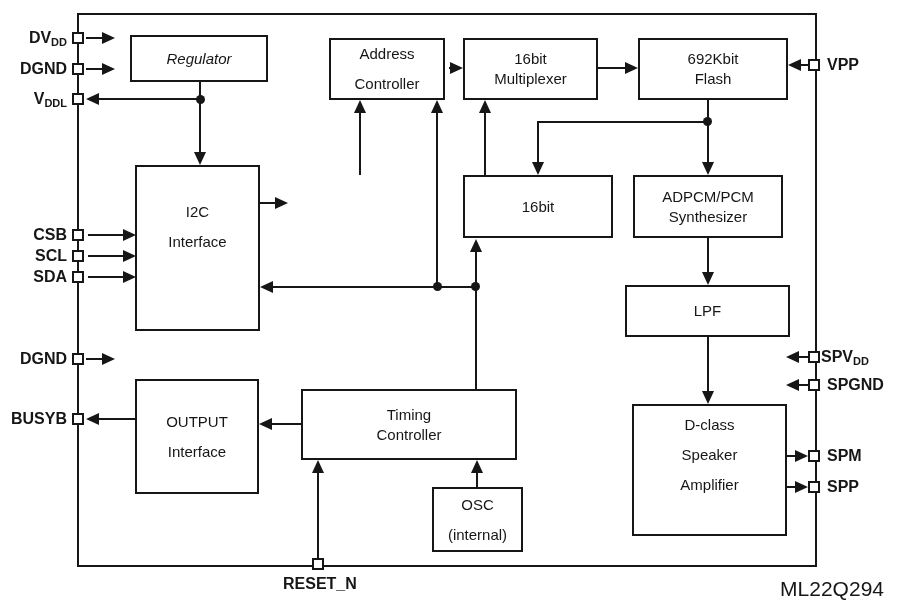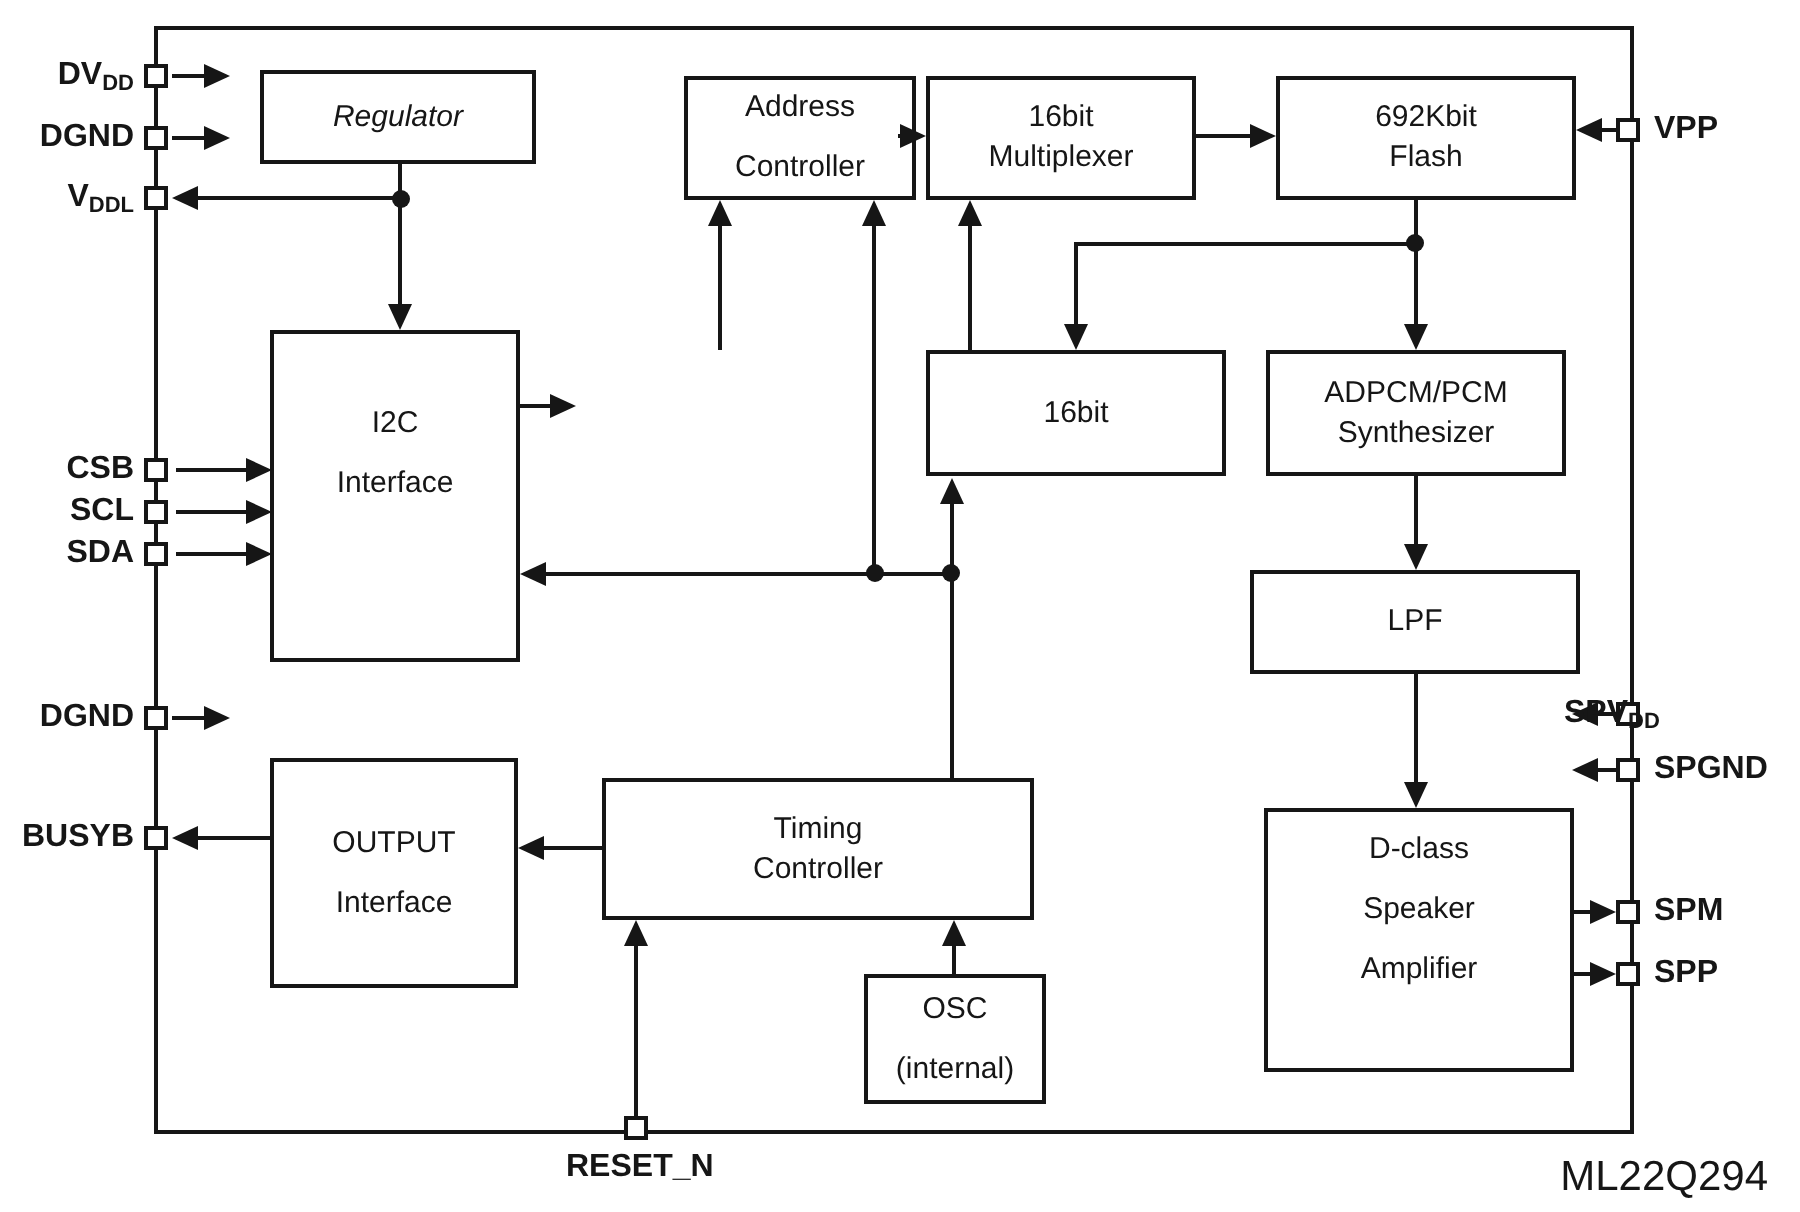--- a/index.html
+++ b/index.html
@@ -39,21 +39,21 @@
 <body>
 
 <div id="canvas">
 
   <div class="chip" style="left:77px;top:13px;width:736px;height:550px;"></div>
 
   <div class="block lh-loose" style="left:130px;top:35px;width:138px;height:47px;font-style:italic;">
     <span>Regulator</span>
   </div>
 
-  <div class="block lh-loose" style="left:342px;top:38px;width:116px;height:62px;">
+  <div class="block lh-loose" style="left:329px;top:38px;width:116px;height:62px;">
     <span>Address</span>
     <span>Controller</span>
   </div>
 
   <div class="block lh-tight" style="left:463px;top:38px;width:135px;height:62px;">
     <span>16bit</span>
     <span>Multiplexer</span>
   </div>
 
   <div class="block lh-tight" style="left:638px;top:38px;width:150px;height:62px;">
@@ -204,21 +204,21 @@
   <div class="plabel plabel-r" style="right:833px;top:28px;margin-left:24px;"><span>DV</span><span class="sub">DD</span></div>
   <div class="plabel plabel-r" style="right:833px;top:59px;"><span>DGND</span></div>
   <div class="plabel plabel-r" style="right:833px;top:89px;"><span>V</span><span class="sub">DDL</span></div>
   <div class="plabel plabel-r" style="right:833px;top:225px;"><span>CSB</span></div>
   <div class="plabel plabel-r" style="right:833px;top:246px;"><span>SCL</span></div>
   <div class="plabel plabel-r" style="right:833px;top:267px;"><span>SDA</span></div>
   <div class="plabel plabel-r" style="right:833px;top:349px;"><span>DGND</span></div>
   <div class="plabel plabel-r" style="right:833px;top:409px;"><span>BUSYB</span></div>
 
   <div class="plabel" style="left:827px;top:55px;"><span>VPP</span></div>
-  <div class="plabel" style="left:782px;top:347px;"><span>SPV</span><span class="sub">DD</span></div>
+  <div class="plabel" style="left:821px;top:347px;"><span>SPV</span><span class="sub">DD</span></div>
   <div class="plabel" style="left:827px;top:375px;"><span>SPGND</span></div>
   <div class="plabel" style="left:827px;top:446px;"><span>SPM</span></div>
   <div class="plabel" style="left:827px;top:477px;"><span>SPP</span></div>
 
   <div class="plabel" style="left:283px;top:574px;"><span>RESET_N</span></div>
 
   <div class="partnum" style="right:16px;top:577px;">ML22Q294</div>
 
 </div>
 

